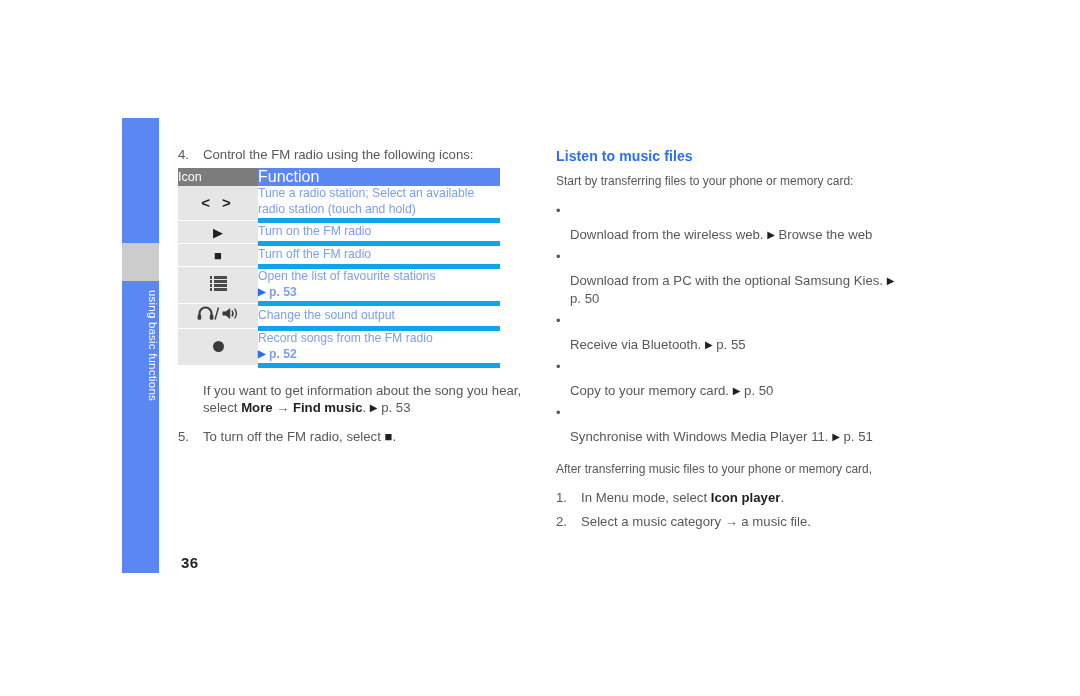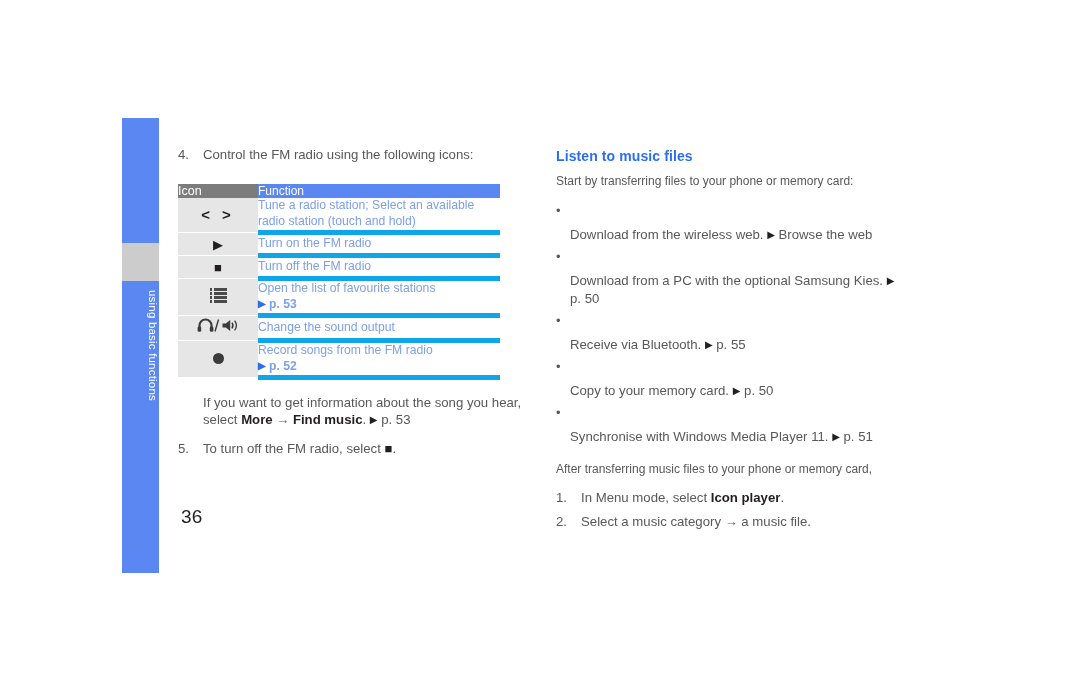--- a/index.html
+++ b/index.html
@@ -48,23 +48,23 @@
     align-items: flex-start;
     justify-content: flex-start;
     padding-top: 4px;
     box-sizing: border-box;
   }
 
   
   #page-number {
     position: absolute;
     left: 181px;
-    top: 506px;
-    font-size: 19px;
-    font-weight: normal;
+    top: 554px;
+    font-size: 15px;
+    font-weight: bold;
     color: #231f20;
     letter-spacing: .3px;
   }
 
   
   #col-left {
     position: absolute;
     left: 178px;
     top: 146px;
     width: 350px;
@@ -111,40 +111,40 @@
   }
   .bullet-body { flex: 1 1 auto; margin-top: 24px; }
 
   .b { font-weight: bold; color: #231f20; }
   .seq-arrow { font-size: 13px; }
 
   
   #icon-table {
     width: 322px;
     border-collapse: collapse;
-    margin-top: 20px;
+    margin-top: 4px;
     table-layout: fixed;
   }
   #icon-table th, #icon-table td {
     padding: 0;
     vertical-align: middle;
   }
   .th-icon {
     background: #7c7c7c;
     color: #ffffff;
     font-size: 12.5px;
     font-weight: normal;
     text-align: left;
     padding: 3px 0 4px 12px;
     width: 80px;
   }
   .th-func {
     background: #5b87f2;
     color: #ffffff;
-    font-size: 12px;
+    font-size: 16px;
     font-weight: normal;
     text-align: left;
     padding: 3px 0 4px 10px;
   }
   .td-icon {
     background: #e6e6e6;
     text-align: center;
     border-bottom: 1px solid #ffffff;
     width: 80px;
     color: #3b3b3b;

